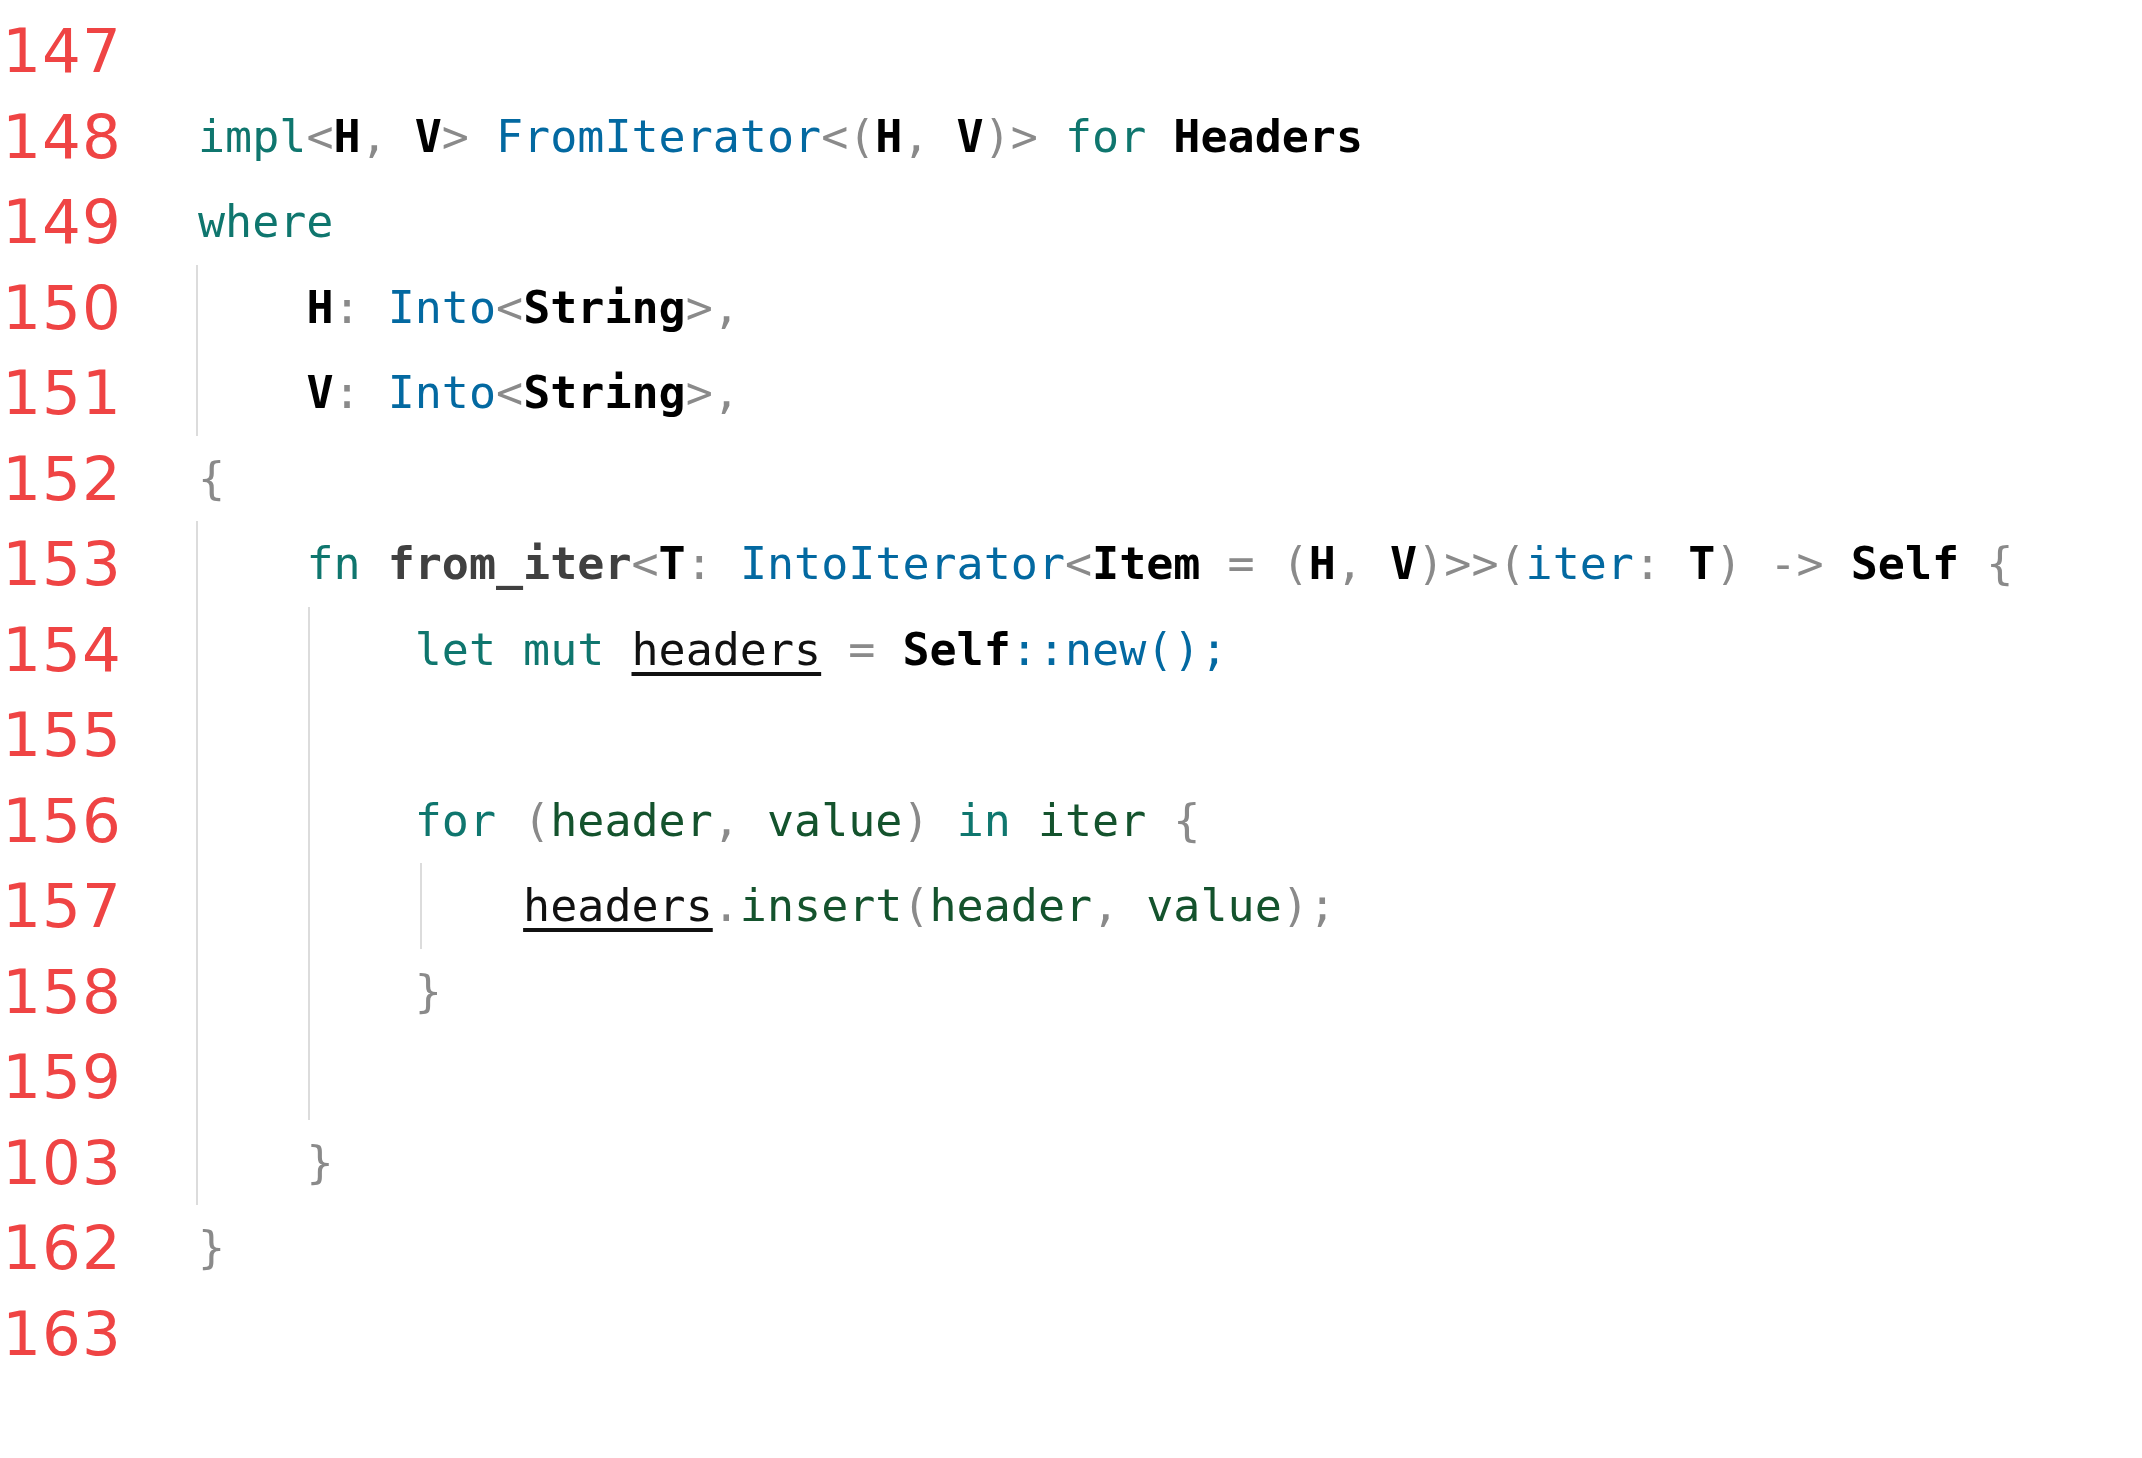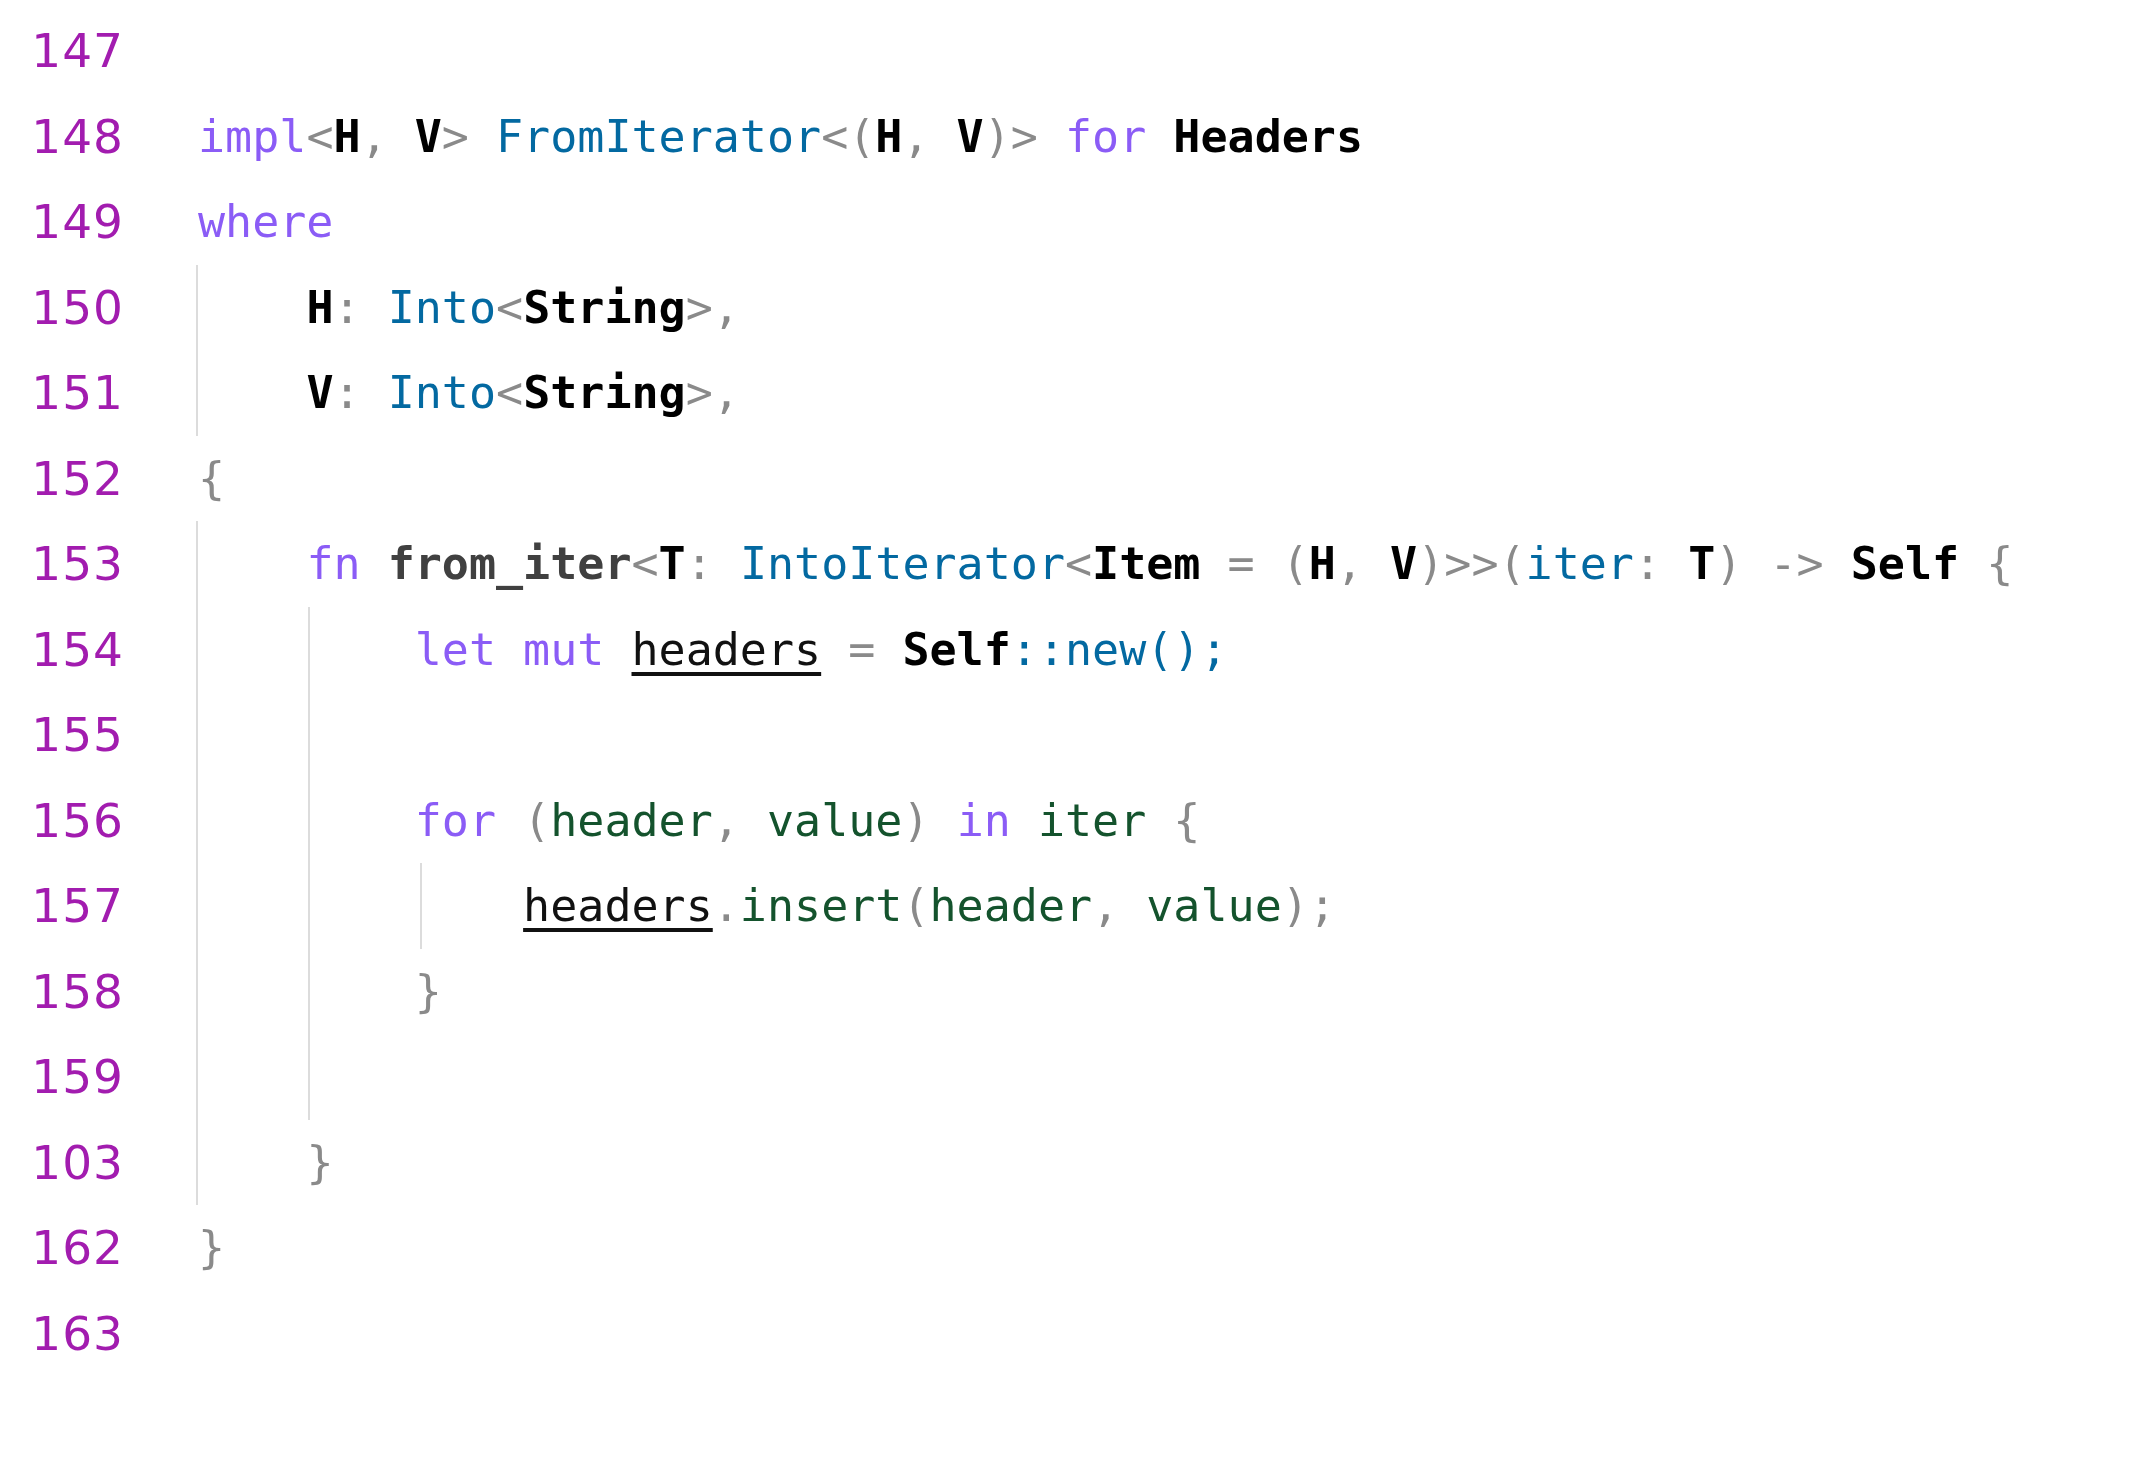--- a/index.html
+++ b/index.html
@@ -36,23 +36,23 @@
     white-space: pre;
     font-size: 45px;
     letter-spacing: 0px;
   }
 
   .gutter {
     position: absolute;
     left: 0;
     top: 0;
     width: 124px;
-    text-align: right;
-    color: #a21caf;
-    font-size: 47px;
+    text-align: center;
+    color: #ef4444;
+    font-size: 61px;
     font-family: "DejaVu Sans", "Liberation Sans", sans-serif;
     font-weight: 400;
     letter-spacing: 1px;
   }
 
   .content {
     position: absolute;
     left: 198px;
     top: 0;
     white-space: pre;
@@ -68,21 +68,21 @@
     width: 2px;
     height: 85.5px;
     background: #dcdcdc;
   }
   .guide.g1 { left: 196px; }
   .guide.g2 { left: 308px; }
   .guide.g3 { left: 420px; }
 
   
   .tk-plain   { color: #0369a1; }
-  .tk-kw      { color: #8b5cf6; }
+  .tk-kw      { color: #0f766e; }
   .tk-punct   { color: #8a8a8a; }
   .tk-type    { color: #000000; font-weight: bold; }
   .tk-fn      { color: #404040; font-weight: bold; }
   .tk-var     { color: #14532d; }
   .tk-varu    { color: #111111; text-decoration: underline; text-underline-offset: 7px; text-decoration-thickness: 4px; }
   .tk-brace   { color: #8a8a8a; }
 </style>
 </head>
 <body>
 

